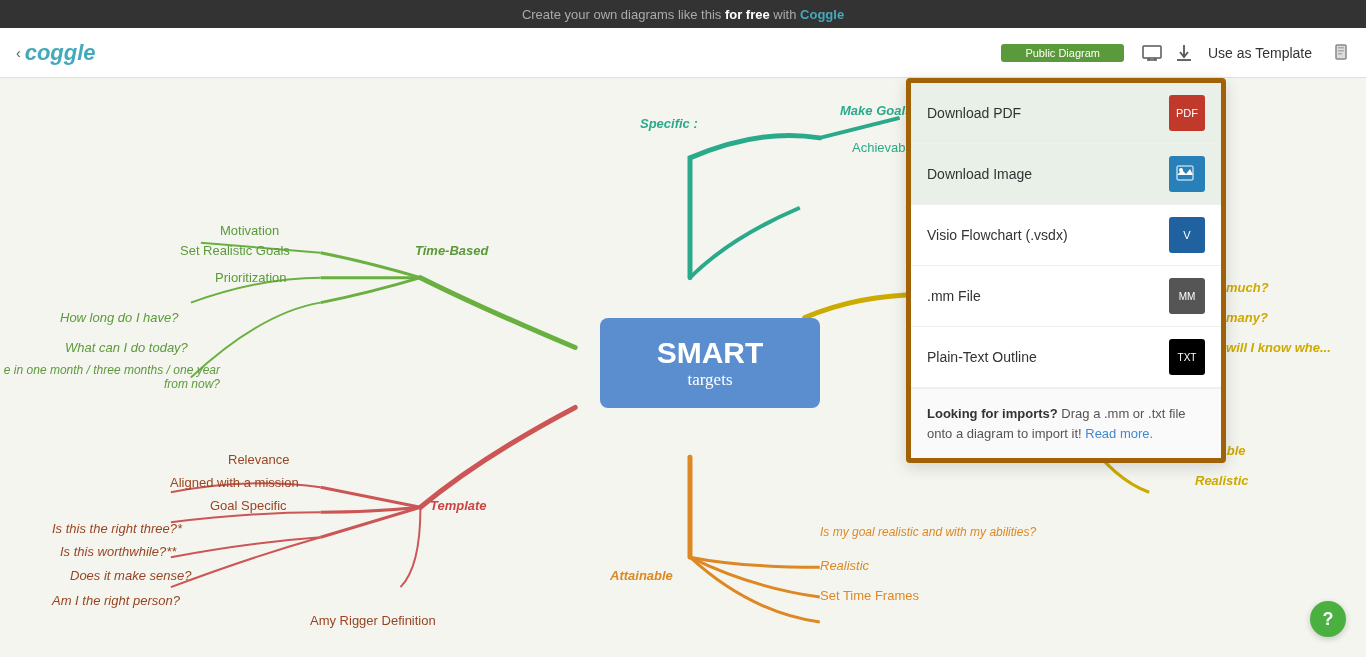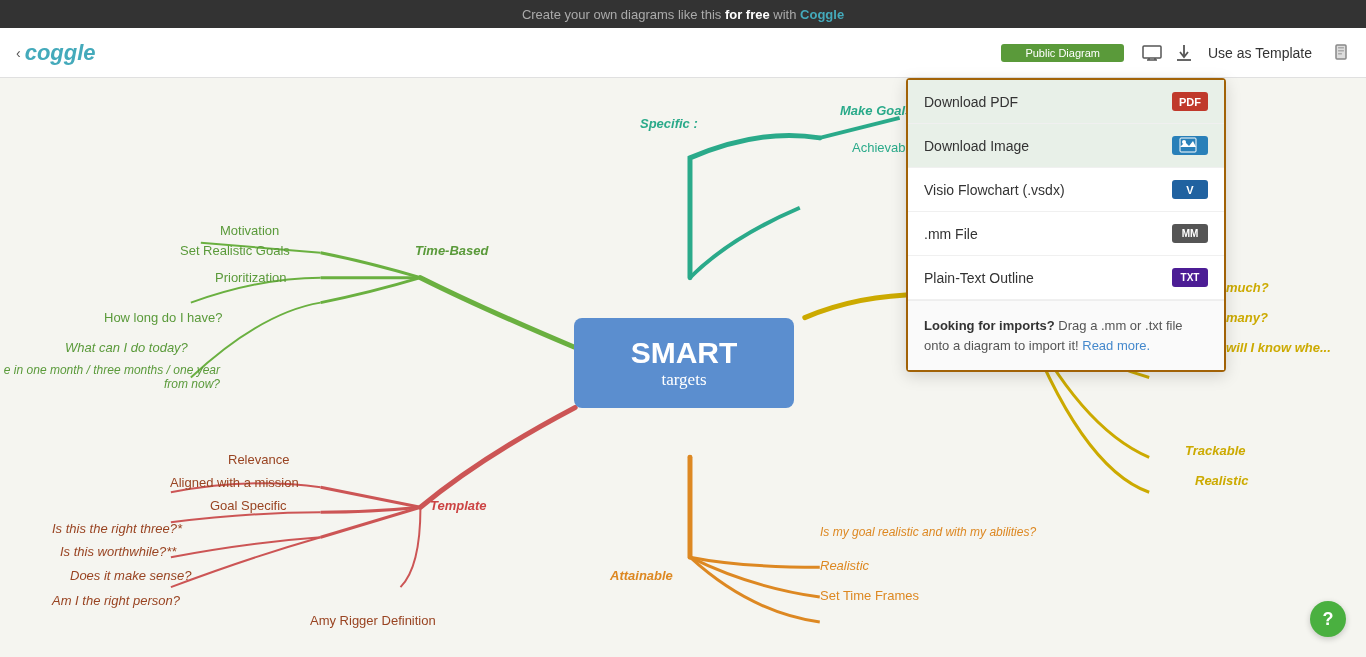--- a/index.html
+++ b/index.html
@@ -99,48 +99,48 @@
       height: 100%;
     }
 
     
     #dropdown {
       position: absolute;
       top: 78px;
       right: 140px;
       width: 320px;
       background: white;
-      border: 2px solid #a16207;
+      border: 5px solid #a16207;
       border-radius: 4px;
       box-shadow: 0 4px 16px rgba(0,0,0,0.15);
       z-index: 200;
     }
     .dropdown-item {
       display: flex;
       align-items: center;
       justify-content: space-between;
       padding: 12px 16px;
       cursor: pointer;
       border-bottom: 1px solid #f0f0f0;
       font-size: 14px;
       color: #333;
     }
     .dropdown-item:last-of-type { border-bottom: none; }
     .dropdown-item.highlighted { background: #e8f0e8; }
     .dropdown-icon {
       width: 36px;
-      height: 19px;
+      height: 36px;
       background: #888;
       border-radius: 3px;
       display: flex;
       align-items: center;
       justify-content: center;
       color: white;
       font-size: 11px;
-      font-weight: bold;
+      font-weight: normal;
       flex-shrink: 0;
     }
     .dropdown-footer {
       padding: 15px 16px;
       font-size: 13px;
       color: #555;
       background: #fafafa;
       border-top: 1px solid #eee;
       line-height: 1.5;
     }
@@ -262,35 +262,35 @@
 
     <path d="M1020,230 Q1080,350 1150,380" stroke="#ccaa00" stroke-width="3" fill="none"></path>
     <path d="M1020,230 Q1080,390 1150,415" stroke="#ccaa00" stroke-width="3" fill="none"></path>
 
     <path d="M690,380 Q690,440 690,480" stroke="#dd8822" stroke-width="5" fill="none" stroke-linecap="round"></path>
     <path d="M690,480 Q740,490 820,490" stroke="#dd8822" stroke-width="3" fill="none"></path>
     <path d="M690,480 Q750,510 820,520" stroke="#dd8822" stroke-width="3" fill="none"></path>
     <path d="M690,480 Q750,535 820,545" stroke="#dd8822" stroke-width="3" fill="none"></path>
   </svg>
 
-  <div style="position:absolute; top:240px; left:574px; background:#5b8ecf; border-radius:8px; padding:18px 28px; text-align:center; color:white; width:220px;">
+  <div style="position:absolute; top:240px; left:600px; background:#5b8ecf; border-radius:8px; padding:18px 28px; text-align:center; color:white; width:220px;">
     <div style="font-size:30px; font-weight:bold;">SMART</div>
     <div style="font-size:17px;font-family:Liberation Serif, serif;">targets</div>
   </div>
 
   <div class="map-label italic-label color-teal" style="top:38px; left:640px;">Specific :</div>
   <div class="map-label color-teal" style="top:25px; left:840px; font-weight:bold; font-style:italic;">Make Goals Specific</div>
   <div class="map-label color-teal" style="top:62px; left:852px;">Achievable</div>
 
   <div class="map-label italic-label color-green" style="top:165px; left:415px;">Time-Based</div>
   <div class="map-label color-green" style="top:145px; left:220px;">Motivation</div>
   <div class="map-label color-green" style="top:165px; left:180px;">Set Realistic Goals</div>
   <div class="map-label color-green" style="top:192px; left:215px;">Prioritization</div>
 
-  <div class="map-label color-green" style="top:232px; left:60px; margin-left:44px;">How long do I have?</div>
+  <div class="map-label color-green" style="top:232px; left:60px; font-style:italic;">How long do I have?</div>
   <div class="map-label color-green" style="top:262px; left:65px; font-style:italic;">What can I do today?</div>
   <div class="map-label color-green" style="top:285px; left:0px; font-style:italic; font-size:12px; white-space:normal; width:220px; text-align:right;">e in one month / three months / one year from now?</div>
 
   <div class="map-label italic-label color-red" style="top:420px; left:430px;">Template</div>
   <div class="map-label color-dark-red" style="top:374px; left:228px;">Relevance</div>
   <div class="map-label color-dark-red" style="top:397px; left:170px;">Aligned with a mission</div>
   <div class="map-label color-dark-red" style="top:420px; left:210px;">Goal Specific</div>
 
   <div class="map-label color-dark-red" style="top:443px; left:52px; font-style:italic;">Is this the right three?*</div>
   <div class="map-label color-dark-red" style="top:466px; left:60px; font-style:italic;">Is this worthwhile?**</div>
@@ -328,21 +328,21 @@
   <div class="dropdown-item">
     <span>Visio Flowchart (.vsdx)</span>
     <div class="dropdown-icon" style="background:#2062a0;">V</div>
   </div>
   <div class="dropdown-item">
     <span>.mm File</span>
     <div class="dropdown-icon" style="background:#555; font-size:10px;">MM</div>
   </div>
   <div class="dropdown-item">
     <span>Plain-Text Outline</span>
-    <div class="dropdown-icon" style="background:#4c1d95; font-size:10px;">TXT</div>
+    <div class="dropdown-icon" style="background:#000000; font-size:10px;">TXT</div>
   </div>
   <div class="dropdown-footer">
     <b>Looking for imports?</b>
     <span> Drag a .mm or .txt file onto a diagram to import it! </span>
     <span class="read-more">Read more.</span>
   </div>
 </div>
 
 <div id="help-btn">?</div>
 

